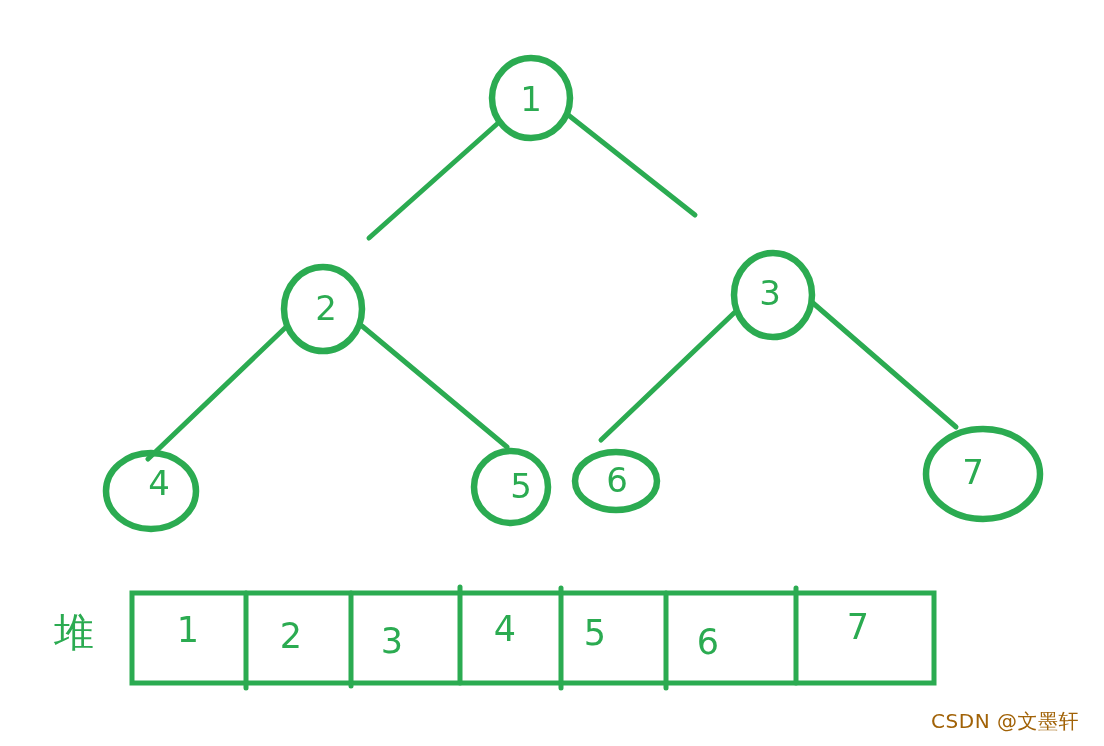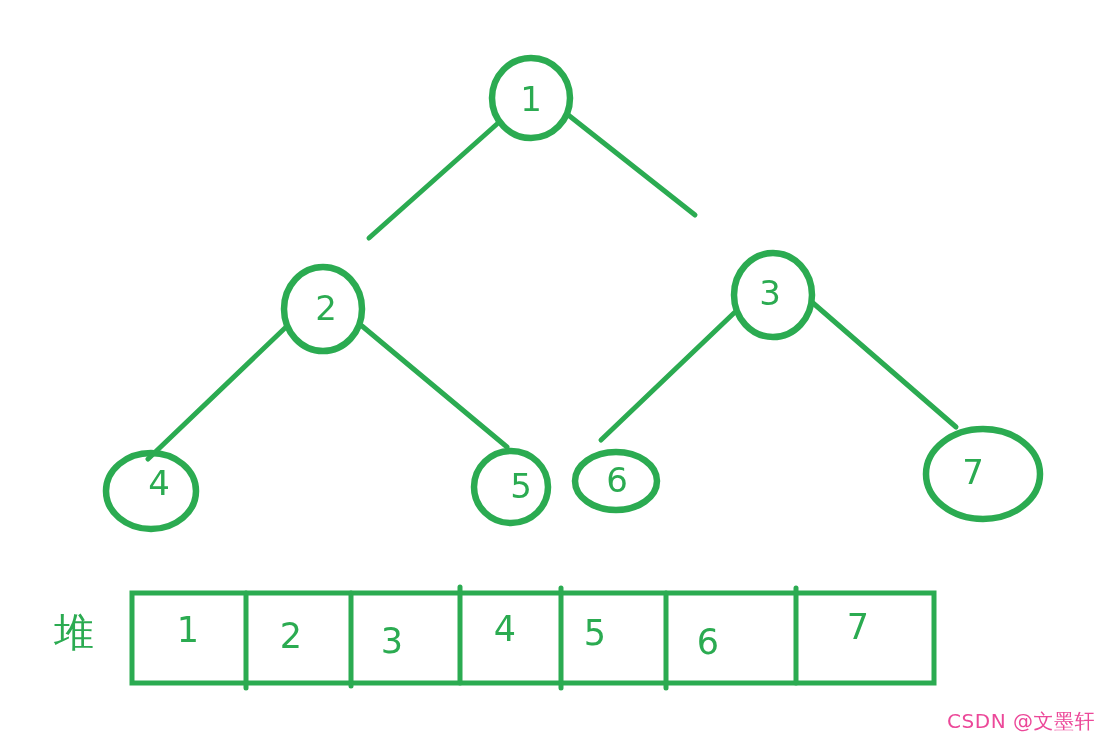--- a/index.html
+++ b/index.html
@@ -32,23 +32,23 @@
   text.green {
     fill: #2bab51;
     stroke: none;
     font-family: "DejaVu Sans", "Liberation Sans", sans-serif;
   }
   .node-label { font-size: 34px; }
   .cell-label { font-size: 35px; }
   .heap-label { font-size: 40px; }
   .watermark {
     position: absolute;
-    right: 9px;
+    right: 25px;
     bottom: 11px;
-    color: #ec4899;
+    color: #a16207;
     font-size: 20px;
     letter-spacing: 0.5px;
     font-family: "DejaVu Sans", "Liberation Sans", sans-serif;
     text-align: right;
   }
 </style>
 </head>
 <body>
 
 <div class="canvas">

